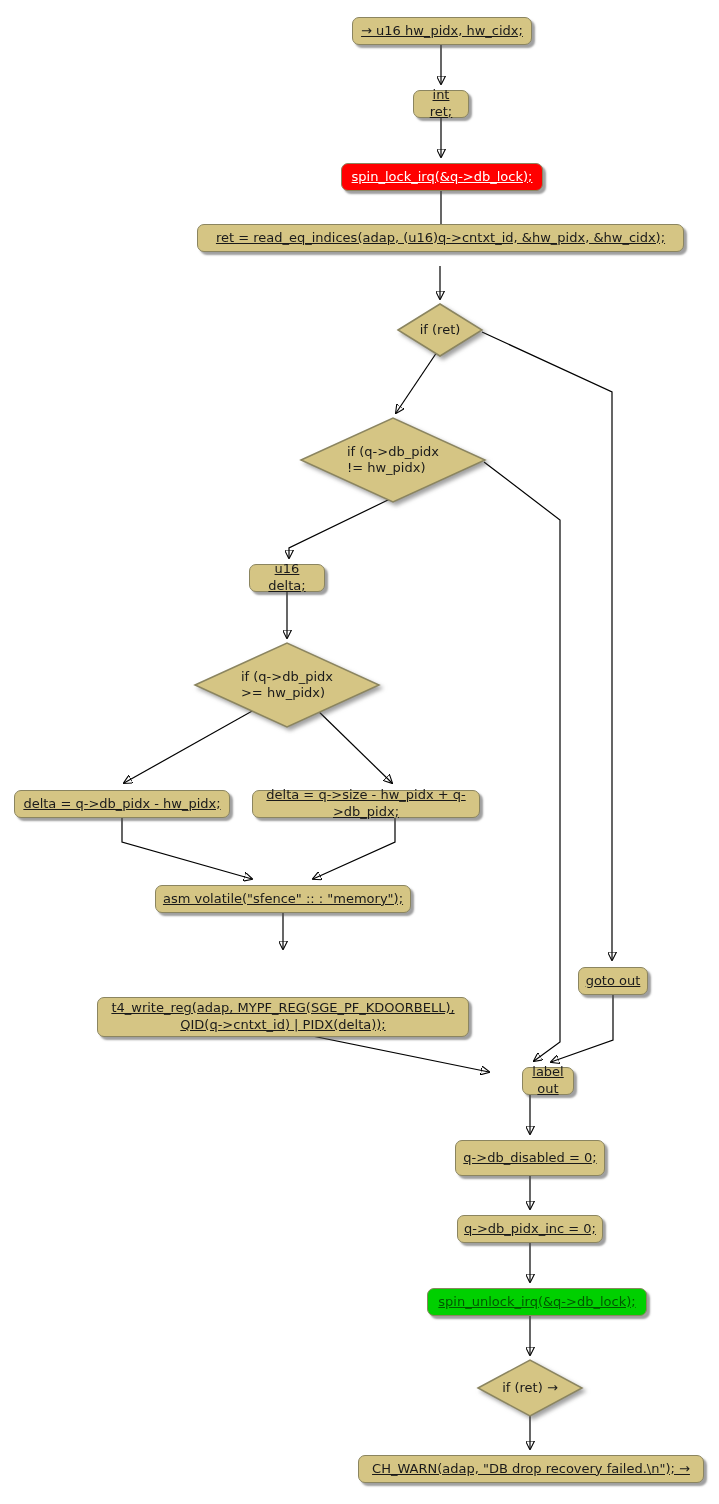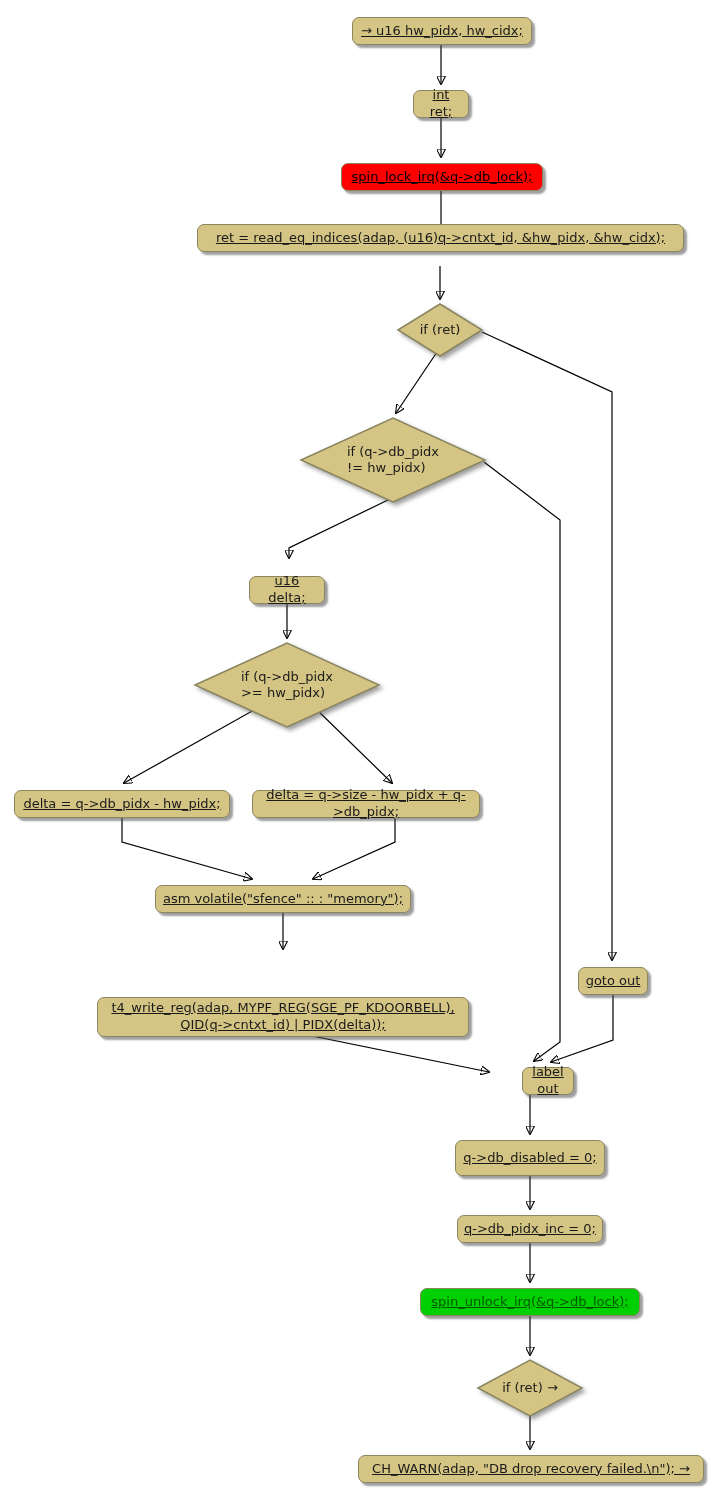--- a/index.html
+++ b/index.html
@@ -22,22 +22,22 @@
   .box{
     background:var(--node-fill);
     border:1.5px solid var(--node-border);
     border-radius:7px;
     box-shadow:3px 3px 2px rgba(80,80,80,0.55);
     display:flex;align-items:center;justify-content:center;
     text-align:center;white-space:pre-line;line-height:1.3;
     padding:0 6px;
     text-decoration:underline;
   }
-  .box.red{background:var(--lock-fill);color:#000000;}
-  .box.green{background:var(--unlock-fill);color:#005800;}
+  .box.red{background:var(--lock-fill);color:#ffffff;}
+  .box.green{background:var(--unlock-fill);color:#005800;margin-left:7px;}
   .diamond svg{position:absolute;left:0;top:0;overflow:visible;}
   .diamond polygon{
     fill:var(--node-fill);
     stroke:var(--node-border);
     stroke-width:1.5;
     filter:drop-shadow(3px 3px 2px rgba(80,80,80,0.55));
   }
   .dlabel{
     position:absolute;left:0;top:0;right:0;bottom:0;
     display:flex;align-items:center;justify-content:center;
@@ -100,21 +100,21 @@
 </div>
 
 <div class="node diamond" style="left:301px;top:418px;width:184px;height:84px">
   <svg width="184" height="84">
       <polygon points="0,42 92,0 184,42 92,84"></polygon>
     </svg>
   <div class="dlabel">if (q-&gt;db_pidx
 != hw_pidx)</div>
 </div>
 
-<div class="node box" style="left:249px;top:576px;width:76px;height:28px">
+<div class="node box" style="left:249px;top:564px;width:76px;height:28px">
   <span>u16 delta;</span>
 </div>
 
 <div class="node diamond" style="left:195px;top:643px;width:184px;height:84px">
   <svg width="184" height="84">
       <polygon points="0,42 92,0 184,42 92,84"></polygon>
     </svg>
   <div class="dlabel">if (q-&gt;db_pidx
 &gt;= hw_pidx)</div>
 </div>

